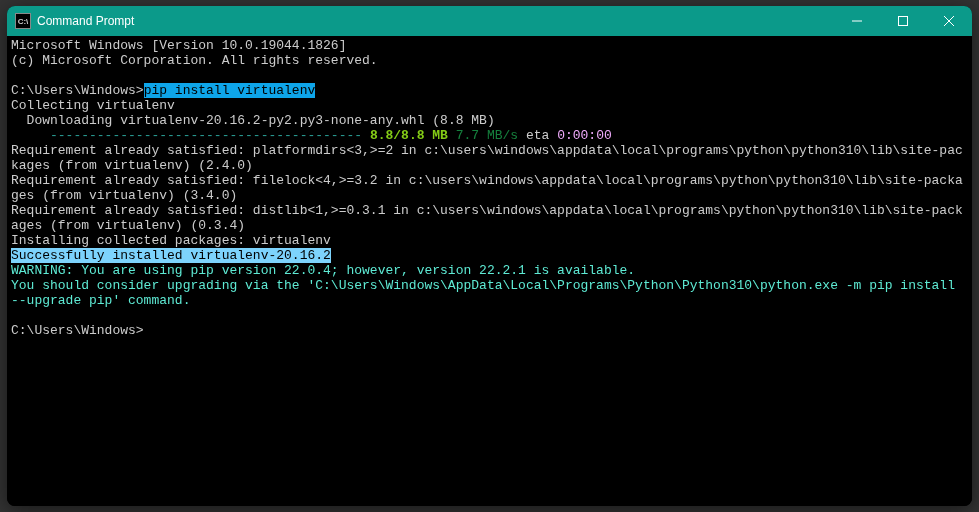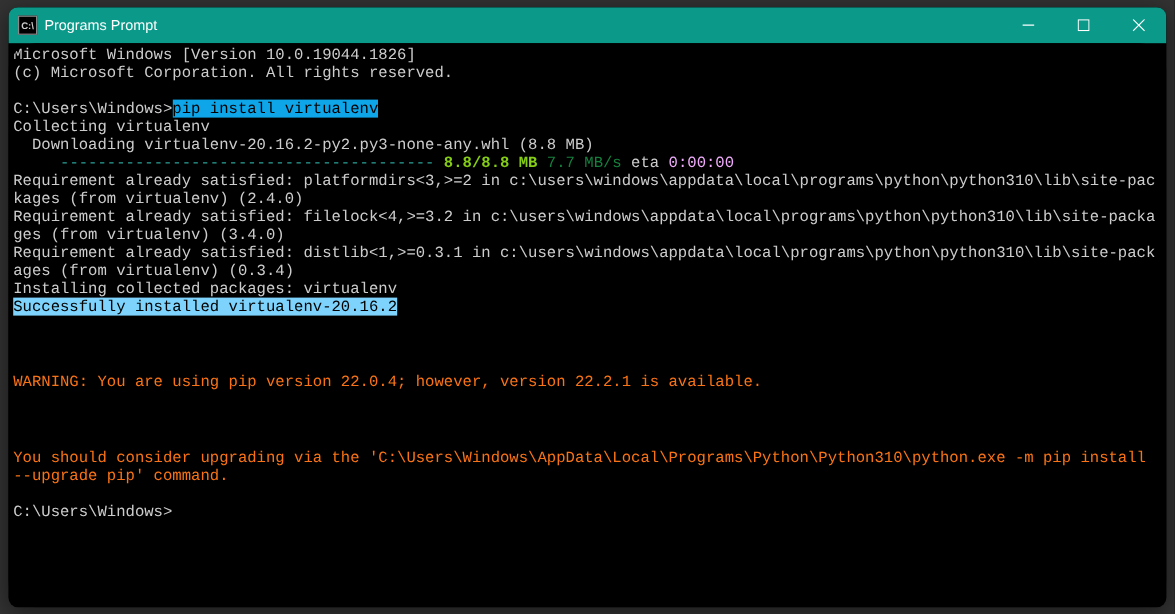--- a/index.html
+++ b/index.html
@@ -60,38 +60,37 @@
     flex: 1;
     background: #000;
     color: #ccc;
     font-size: 13px;
     line-height: 15px;
     padding: 2px 4px;
     white-space: pre-wrap;
     word-break: break-all;
     overflow-y: auto;
     font-family: Consolas, 'Courier New', monospace;
-    border-radius: 23px;
   }
   .hl-cmd { background: #0ea5e9; color: #000; }
   .hl-success { background: #7dd3fc; color: #000; }
   .green { color: #84cc16; font-weight: bold; }
   .cyan { color: #f0abfc; }
   .red { color: #15803d; }
-  .yellow { color: #f97316; margin-top: 48px; }
+  .yellow { color: #5eead4; }
   .dashes { color: #2aa198; }
   .line { display: block; }
 </style>
 </head>
 <body>
 
 <div class="window">
   <div class="titlebar">
     <span class="titlebar-icon">C:\</span>
-    <span class="titlebar-title">Programs Prompt</span>
+    <span class="titlebar-title">Command Prompt</span>
     <span class="titlebar-spacer"></span>
     <span class="titlebar-btn">
       <svg width="10" height="10" viewBox="0 0 10 10">
           <line x1="0" y1="5" x2="10" y2="5" stroke="#fff" stroke-width="1"></line>
         </svg>
     </span>
     <span class="titlebar-btn">
       <svg width="10" height="10" viewBox="0 0 10 10">
           <rect x="0.5" y="0.5" width="9" height="9" fill="none" stroke="#fff" stroke-width="1"></rect>
         </svg>

